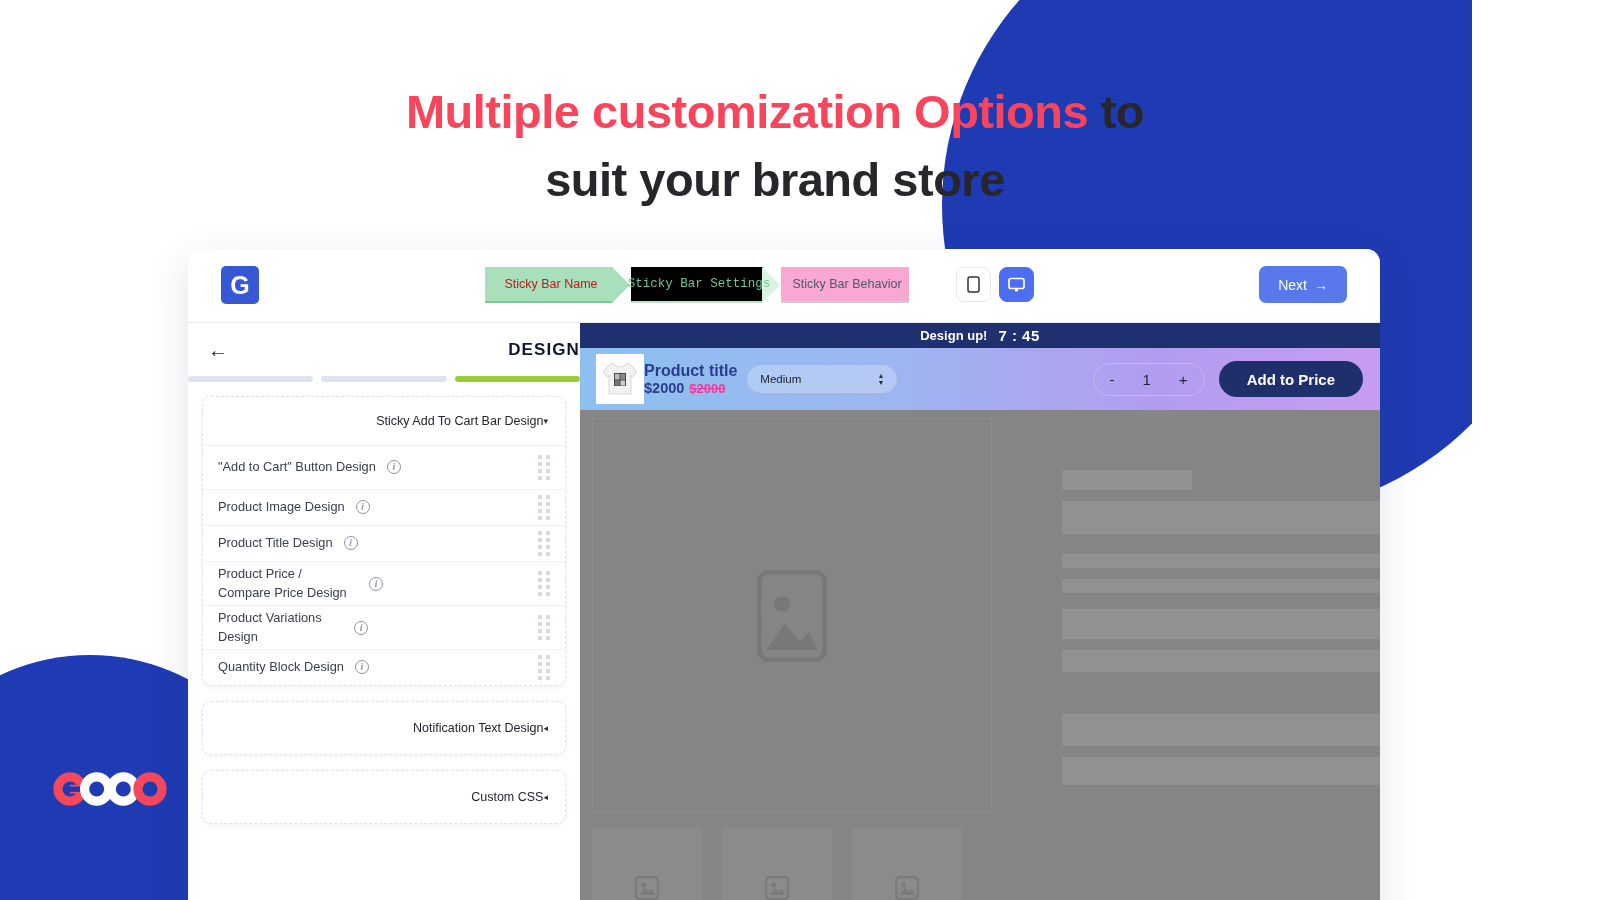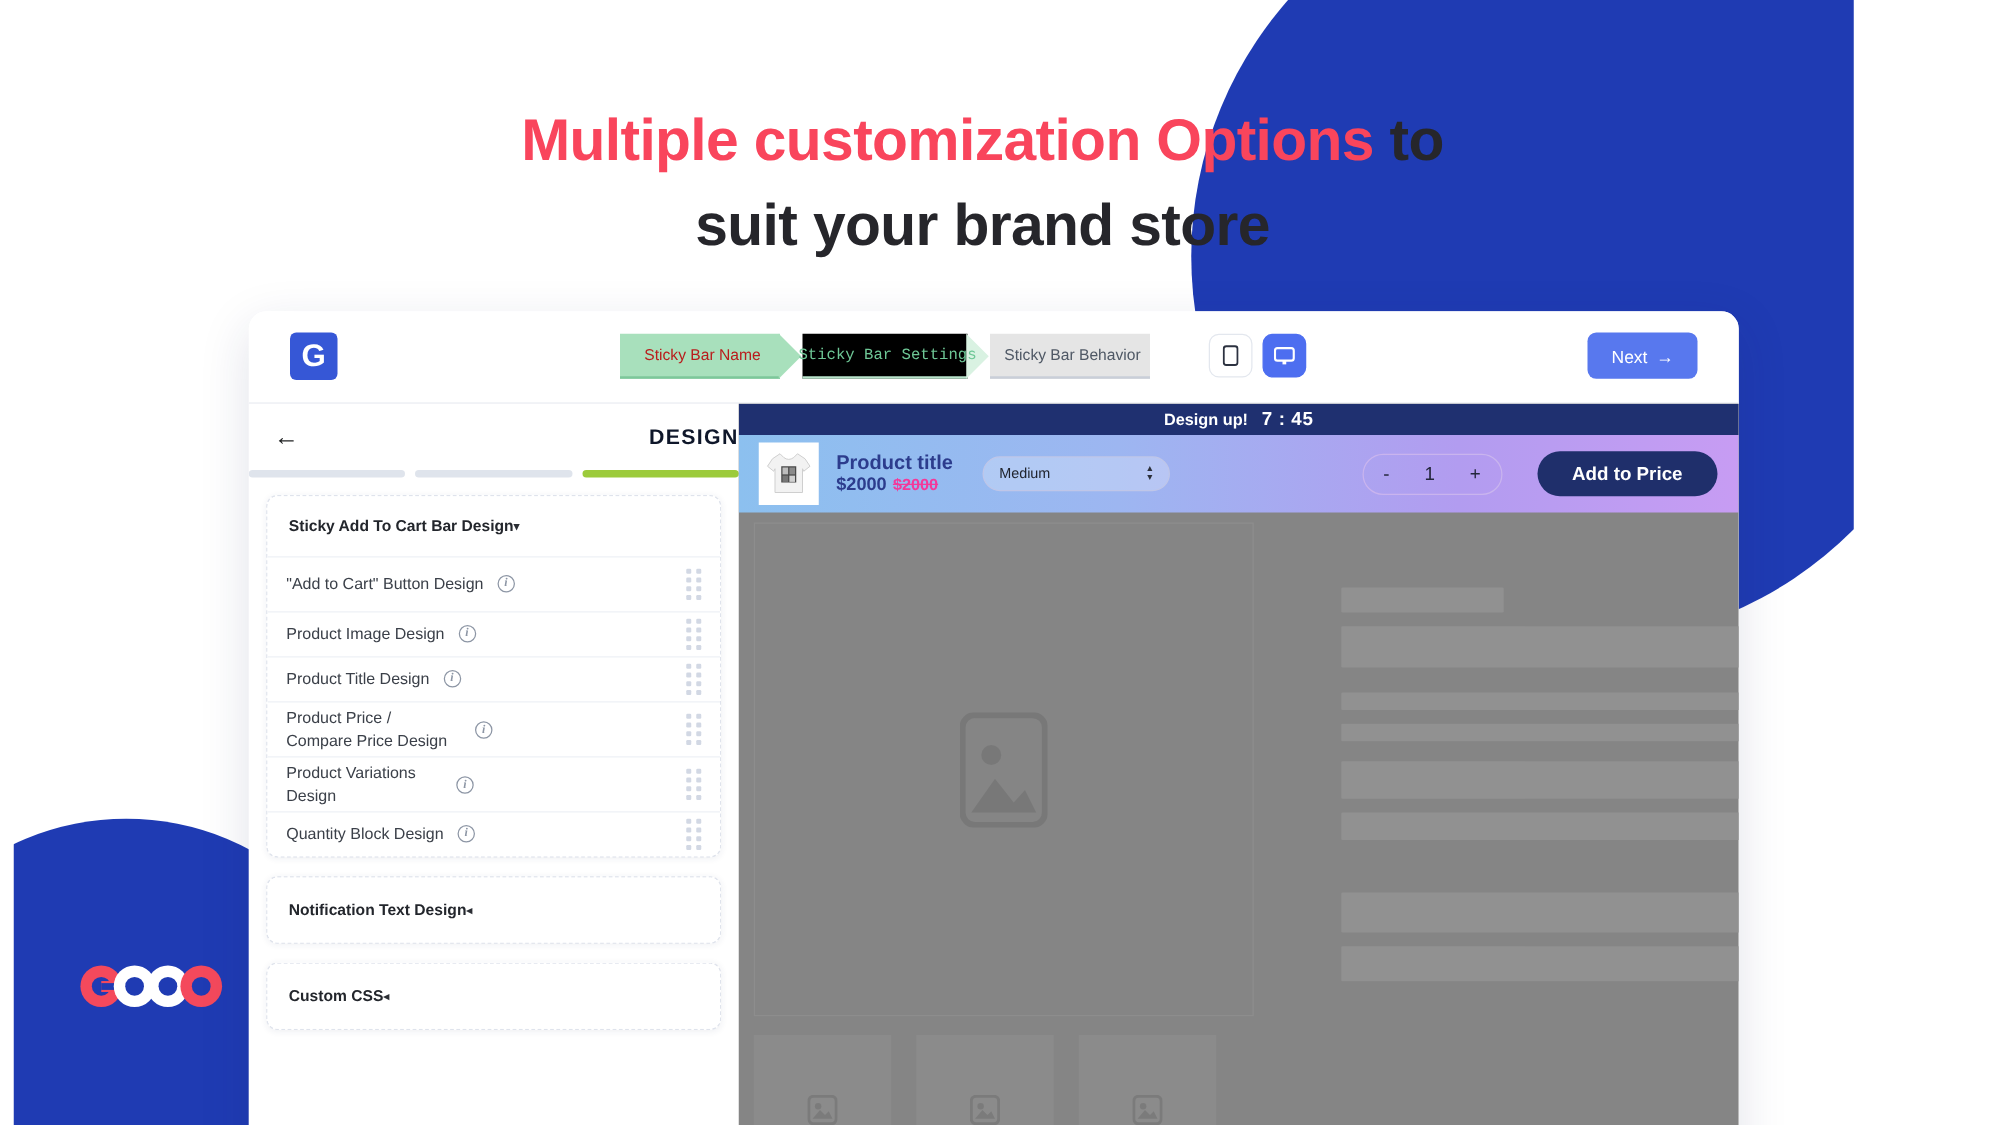--- a/index.html
+++ b/index.html
@@ -2,21 +2,21 @@
 <html><head>
 <meta charset="utf-8">
 <style>
   * { box-sizing: border-box; margin: 0; padding: 0; }
   html, body {
     width: 1600px; height: 900px;
     overflow: hidden;
     font-family: "Liberation Sans", sans-serif;
     background: #ffffff;
   }
-  #stage { position: relative; width: 1472px; height: 900px; background: #ffffff; overflow: hidden; margin-left: 11px; }
+  #stage { position: relative; width: 1472px; height: 900px; background: #ffffff; overflow: hidden; }
 
   
   .blob-tr {
     position: absolute; right: -90px; top: -105px;
     width: 620px; height: 620px; border-radius: 50%;
     background: #1f3bb3;
   }
   .blob-bl {
     position: absolute; left: -120px; top: 655px;
     width: 420px; height: 420px; border-radius: 50%;
@@ -72,21 +72,21 @@
     content: ""; position: absolute; right: -17px; top: 0;
     border-left: 18px solid currentColor;
     border-top: 18px solid transparent;
     border-bottom: 18px solid transparent;
     z-index: 2;
   }
   .step.s1 { background: #a8e0bc; color: #a8e0bc; border-bottom-color: #7dc79a; width: 128px; }
   .step.s1 .step-label { color: #b91c1c; }
   .step.s2 { background: #000000; color: #d9f2e2; border-bottom-color: #b9e3cb; width: 132px; margin-left: 18px; font-family: Liberation Mono, monospace; }
   .step.s2 .step-label { color: #6ec796; }
-  .step.s3 { background: #e5e5e5; color: #f2f4f7; border-bottom-color: #c9ced8; width: 128px; margin-left: 18px; }
+  .step.s3 { background: #f9a8d4; color: #f2f4f7; border-bottom-color: #c9ced8; width: 128px; margin-left: 18px; }
   .step.s3 .step-label { color: #4f5865; }
   .step.s3::after { display: none; }
 
   .view-toggle { position: absolute; left: 768px; top: 18px; display: flex; gap: 8px; }
   .vt-btn {
     width: 35px; height: 35px; border-radius: 8px;
     display: flex; align-items: center; justify-content: center;
   }
   .vt-btn.inactive { background: #fff; border: 1px solid #e3e7ee; }
   .vt-btn.active { background: #4d6ef0; border: 1px solid #4d6ef0; }
@@ -126,23 +126,23 @@
 
   .sb-scroll { padding: 14px 14px 0 14px; }
 
   .card {
     background: #fff; border-radius: 9px;
     border: 1px dashed #dfe3ec;
     box-shadow: 0 1px 5px rgba(40,55,100,.07);
     margin-bottom: 15px; overflow: hidden;
   }
   .card-head {
-    height: 48px; display: flex; align-items: center; justify-content: flex-start;
+    height: 48px; display: flex; align-items: center; justify-content: flex-end;
     padding: 0 17px;
-    font-size: 12.5px; font-weight: 700; color: #23262c;
+    font-size: 12.5px; font-weight: 400; color: #23262c;
   }
   .caret-down { font-size: 9px; color: #2b2e34; }
   .caret-left { font-size: 9px; color: #2b2e34; }
 
   .opt-row {
     display: flex; align-items: center; justify-content: space-between;
     padding: 0 15px 0 15px; min-height: 36px;
     border-top: 1px solid #eef1f6;
   }
   .opt-row.tall { min-height: 44px; }
@@ -167,21 +167,21 @@
   .hurry-bar {
     height: 25px; background: #1f3070; color: #fff;
     display: flex; align-items: center; justify-content: center; gap: 11px;
     font-size: 13px; font-weight: 700;
   }
   .hurry-time { font-size: 15px; font-weight: 700; letter-spacing: .5px; }
 
   .sticky-bar {
     height: 62px;
     background: linear-gradient(90deg, #8cc0ef 0%, #9db6f1 38%, #b29cf0 72%, #c79cf3 100%);
-    display: flex; align-items: center; padding: 0 17px 0 16px; gap: 14px;
+    display: flex; align-items: center; padding: 0 17px 0 16px; 
     position: relative;
   }
   .sb-thumb {
     width: 48px; height: 50px; background: #fff;
     display: flex; align-items: center; justify-content: center;
     flex: 0 0 48px;
   }
   .sb-prod { display: flex; flex-direction: column; line-height: 1.12; }
   .sb-prod-title { font-size: 16px; font-weight: 700; color: #2c3c8d; }
   .sb-prices { font-size: 14.5px; font-weight: 700; color: #2c3c8d; }

